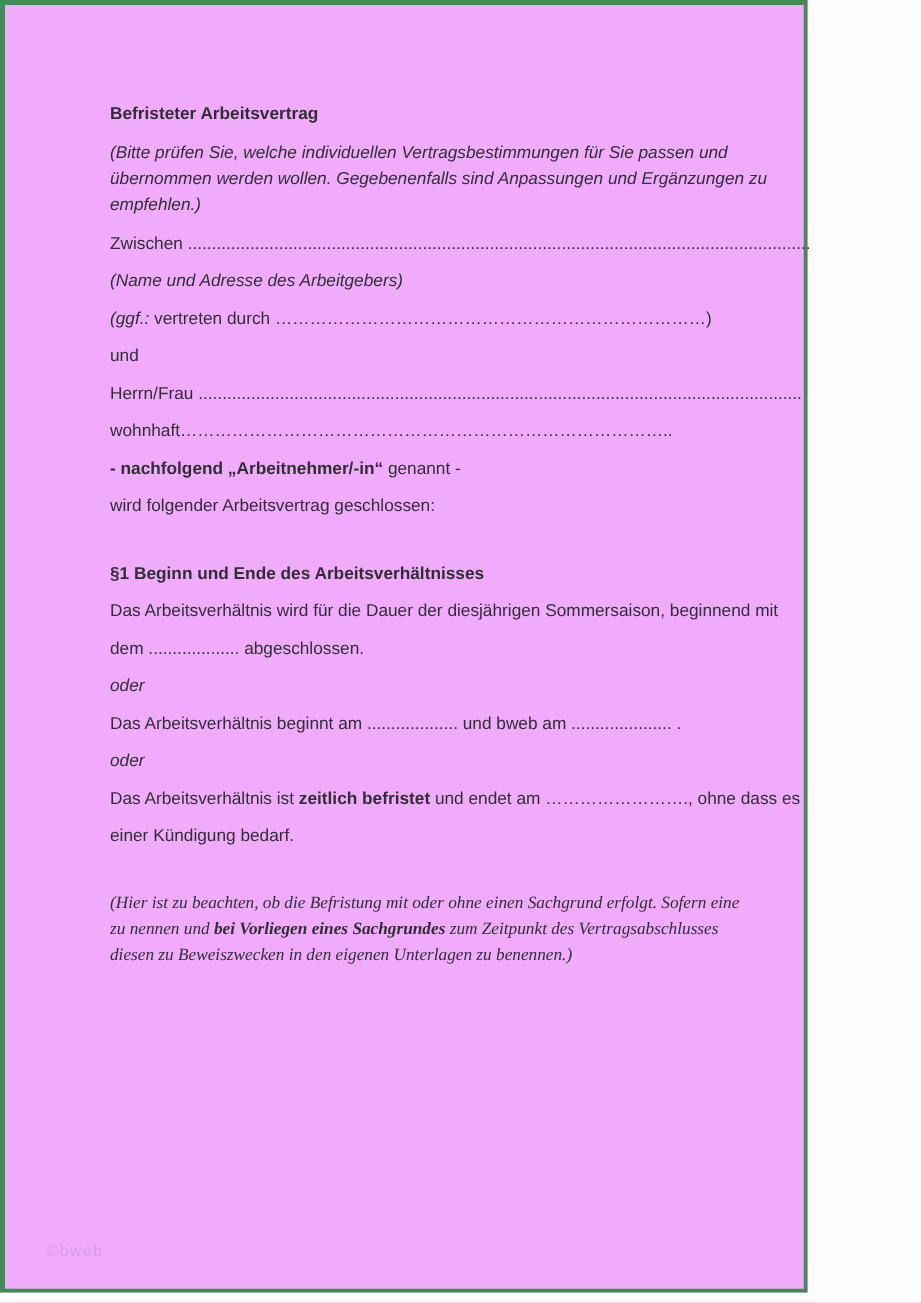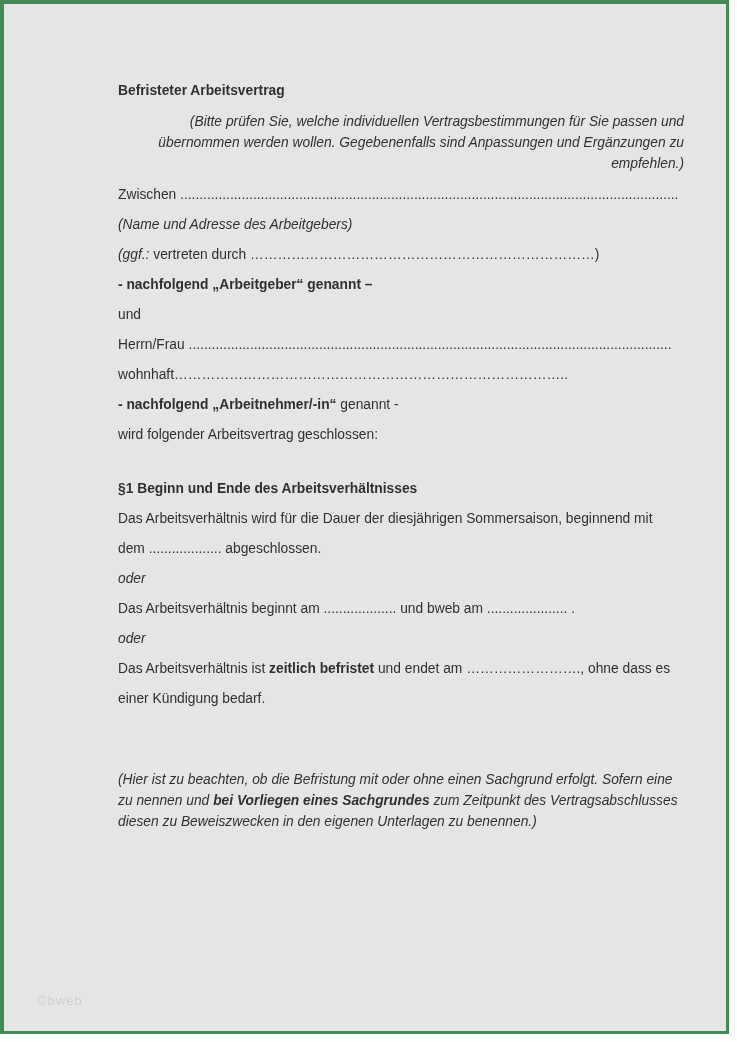--- a/index.html
+++ b/index.html
@@ -8,43 +8,42 @@
     height: 1042px;
     background: #fdfdfe;
     font-family: "Liberation Sans", sans-serif;
     position: relative;
     overflow: hidden;
   }
   .page {
     position: absolute;
     left: 0;
     top: 0;
-    width: 729px;
+    width: 646px;
     height: 1034px;
     box-sizing: border-box;
-    background: #e5e5e5;
+    background: #f0abfc;
     border: 4px solid #428b55;
     border-right-width: 3px;
     border-bottom-width: 3px;
-    padding-left: 30px;
   }
   .col {
     margin: 72px 0 0 84px;
     width: 566px;
     overflow: hidden;
     color: #303033;
     font-size: 13.8px;
   }
   .line  { line-height: 30px; white-space: pre; overflow: hidden; }
   .nline { line-height: 21px; white-space: pre; overflow: hidden; }
   .bold   { font-weight: bold; }
   .italic { font-style: italic; }
-  .intro  { margin: 5px 0 6px 0; text-align: right; }
+  .intro  { margin: 5px 0 6px 0; }
   .s1-heading { margin-top: 24px; }
-  .note   { margin-top: 55px; }
+  .note   { margin-top: 27px; font-family: Liberation Serif, serif; }
   .watermark {
     position: absolute;
     left: 33px;
     top: 989px;
     font-size: 13px;
     letter-spacing: 1px;
     color: rgba(110, 104, 122, 0.18);
   }
 </style>
 </head>
@@ -60,21 +59,20 @@
       <div class="nline italic">übernommen werden wollen. Gegebenenfalls sind Anpassungen und Ergänzungen zu</div>
       <div class="nline italic">empfehlen.)</div>
     </div>
 
     <div class="line"><span>Zwischen </span><span>..................................................................................................................................</span></div>
 
     <div class="line italic">(Name und Adresse des Arbeitgebers)</div>
 
     <div class="line"><span class="italic">(ggf.:</span><span> vertreten durch </span><span>…………………………………………………………………</span><span>)</span></div>
 
-    <div class="line bold">- nachfolgend „Arbeitgeber“ genannt –</div>
 
     <div class="line">und</div>
 
     <div class="line"><span>Herrn/Frau </span><span>..............................................................................................................................</span></div>
 
     <div class="line"><span>wohnhaft</span><span>…………………………………………………………………………..</span></div>
 
     <div class="line"><span class="bold">- nachfolgend „Arbeitnehmer/-in“</span><span> genannt -</span></div>
 
     <div class="line">wird folgender Arbeitsvertrag geschlossen:</div>

